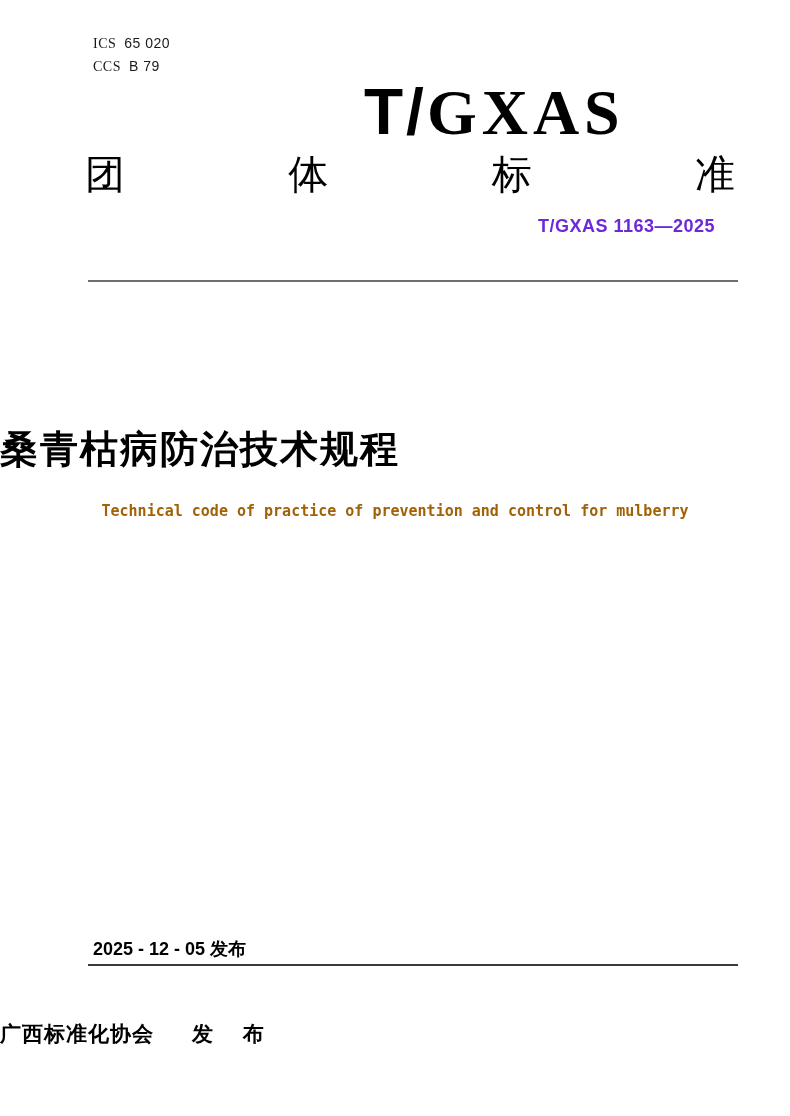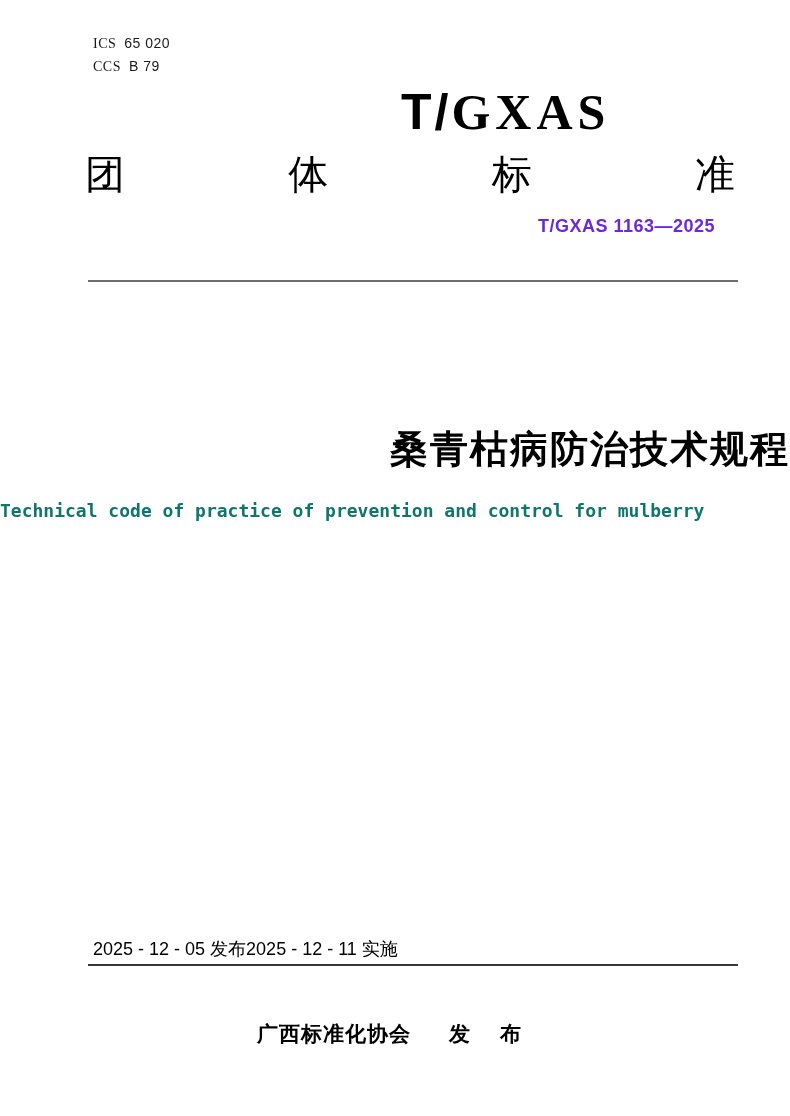--- a/index.html
+++ b/index.html
@@ -31,26 +31,26 @@
     font-family: "Liberation Serif", serif;
     margin-right: 8px;
   }
   .ics-block .code-value {
     font-family: "Liberation Sans", sans-serif;
   }
 
   
   .logo {
     position: absolute;
-    left: 401px;
+    left: 364px;
     top: 70px;
     height: 84px;
     white-space: nowrap;
     font-weight: bold;
-    font-size: 50px;
+    font-size: 64px;
     line-height: 84px;
     letter-spacing: 3px;
     color: #000;
   }
   .logo .logo-t {
     font-family: "Liberation Sans", sans-serif;
     font-weight: 900;
   }
   .logo .logo-gxas {
     font-family: "Liberation Serif", serif;
@@ -91,60 +91,61 @@
   }
   .rule-top { top: 280px; background: #6e6e6e; }
   .rule-bottom { top: 964px; background: #3a3a3a; }
 
   
   .title-cn {
     position: absolute;
     left: 0;
     top: 424px;
     width: 790px;
-    text-align: right;
+    text-align: left;
     font-size: 38px;
     font-weight: bold;
     letter-spacing: 2px;
     color: #000;
   }
 
   
   .title-en {
     position: absolute;
     left: 0;
     top: 498px;
     width: 790px;
+    text-align: center;
     font-family: "DejaVu Sans Mono", "Liberation Mono", monospace;
-    font-size: 18px;
+    font-size: 15px;
     line-height: 26px;
     font-weight: 600;
-    color: #0f766e;
+    color: #a16207;
   }
 
   
   .date-row {
     position: absolute;
     left: 93px;
     top: 937px;
     width: 645px;
     display: flex;
-    justify-content: flex-start;
+    justify-content: space-between;
     font-size: 18px;
-    font-weight: 400;
+    font-weight: 700;
     color: #000;
   }
 
   
   .publisher-row {
     position: absolute;
     left: 0;
     top: 1020px;
     width: 790px;
-    text-align: center;
+    text-align: left;
     font-size: 21px;
     font-weight: 600;
     letter-spacing: 1px;
     color: #000;
   }
   .publisher-row .publish-label {
     margin-left: 38px;
     letter-spacing: 12px;
   }
 </style>
@@ -178,21 +179,20 @@
   <div class="rule rule-top"></div>
 
   <div class="title-cn">桑青枯病防治技术规程</div>
 
   <div class="title-en">
     <div>Technical code of practice of prevention and control for mulberry</div>
   </div>
 
   <div class="date-row">
     <span>2025 - 12 - 05 发布</span>
-    <span>2025 - 12 - 11 实施</span>
   </div>
 
   <div class="rule rule-bottom"></div>
 
   <div class="publisher-row">
     <span>广西标准化协会</span><span class="publish-label">发 布</span>
   </div>
 
 </div>
 

